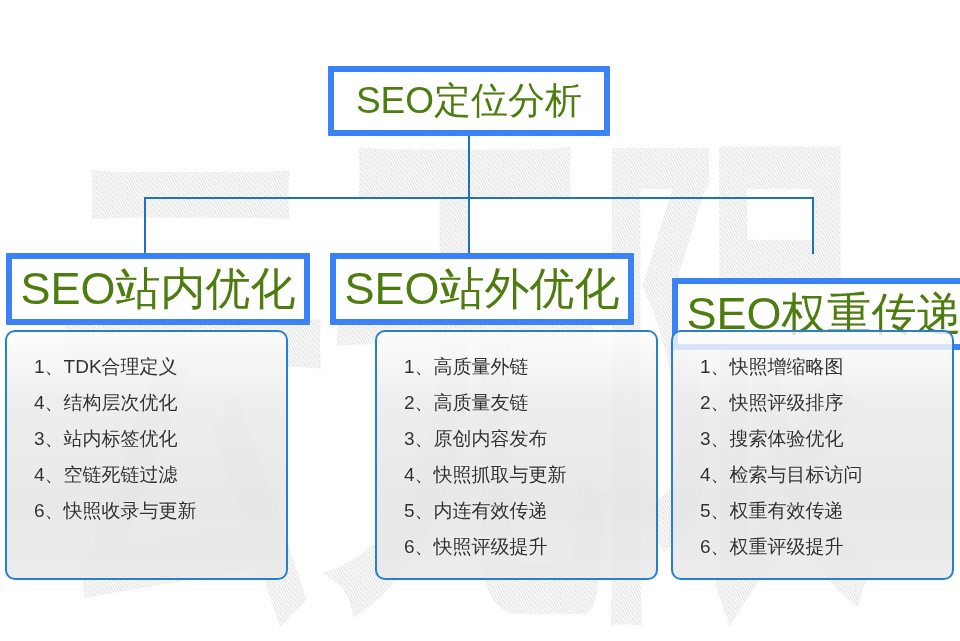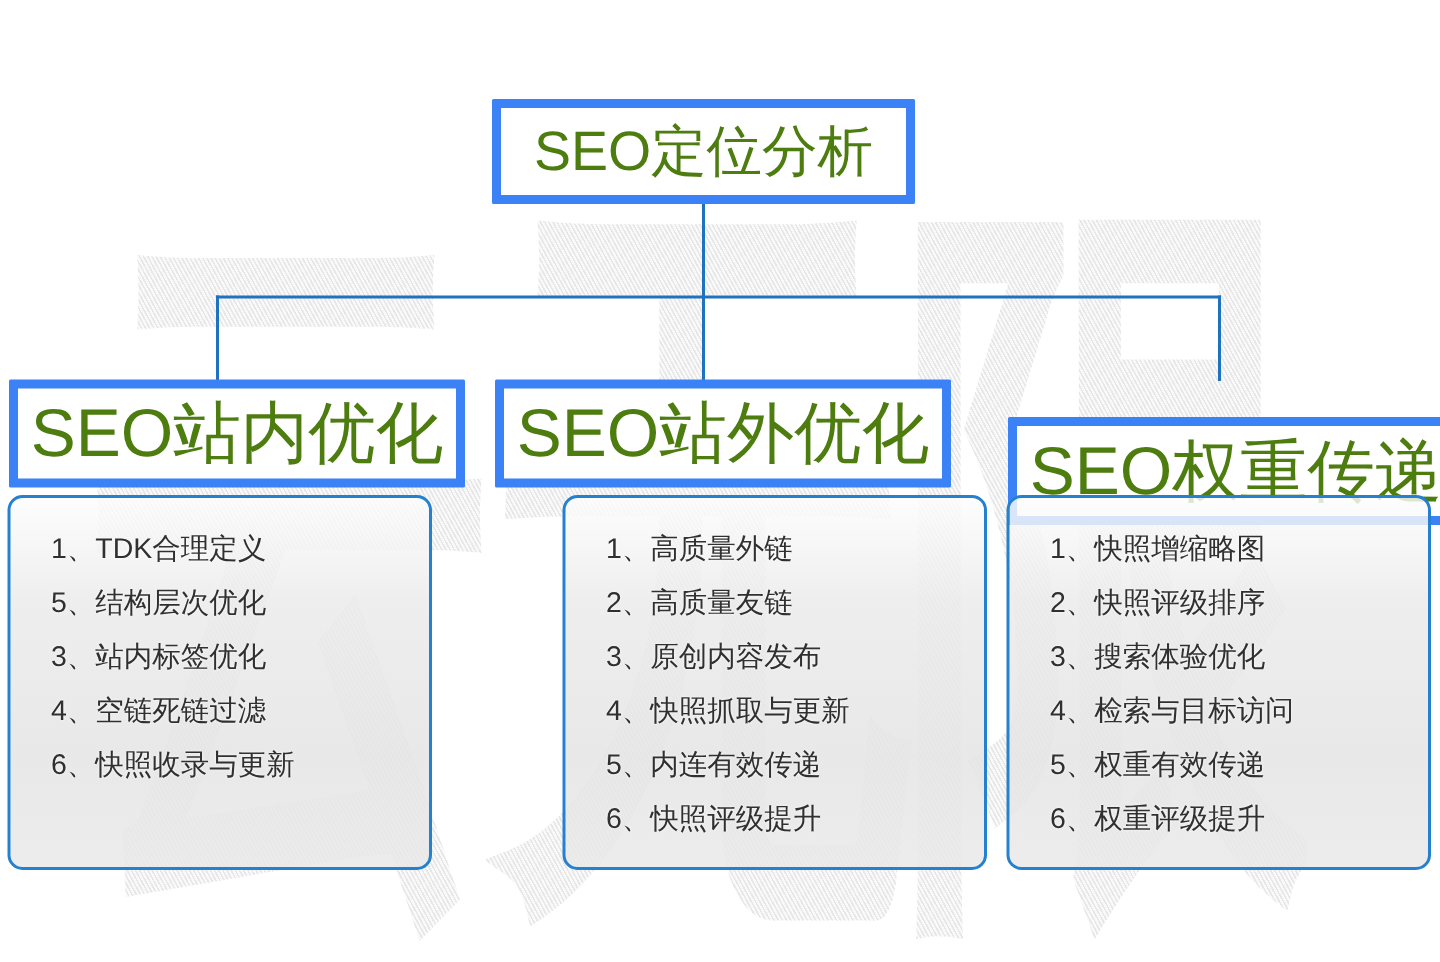--- a/index.html
+++ b/index.html
@@ -118,21 +118,21 @@
   </div>
   <div class="node branch-header col1">
     <span>SEO站外优化</span>
   </div>
   <div class="node branch-header col2">
     <span>SEO权重传递</span>
   </div>
 
   <ul class="branch-list col0">
     <li>1、TDK合理定义</li>
-    <li>5、结构层次优化</li>
+    <li>4、结构层次优化</li>
     <li>3、站内标签优化</li>
     <li>4、空链死链过滤</li>
     <li>6、快照收录与更新</li>
   </ul>
 
   <ul class="branch-list col1">
     <li>1、高质量外链</li>
     <li>2、高质量友链</li>
     <li>3、原创内容发布</li>
     <li>4、快照抓取与更新</li>

